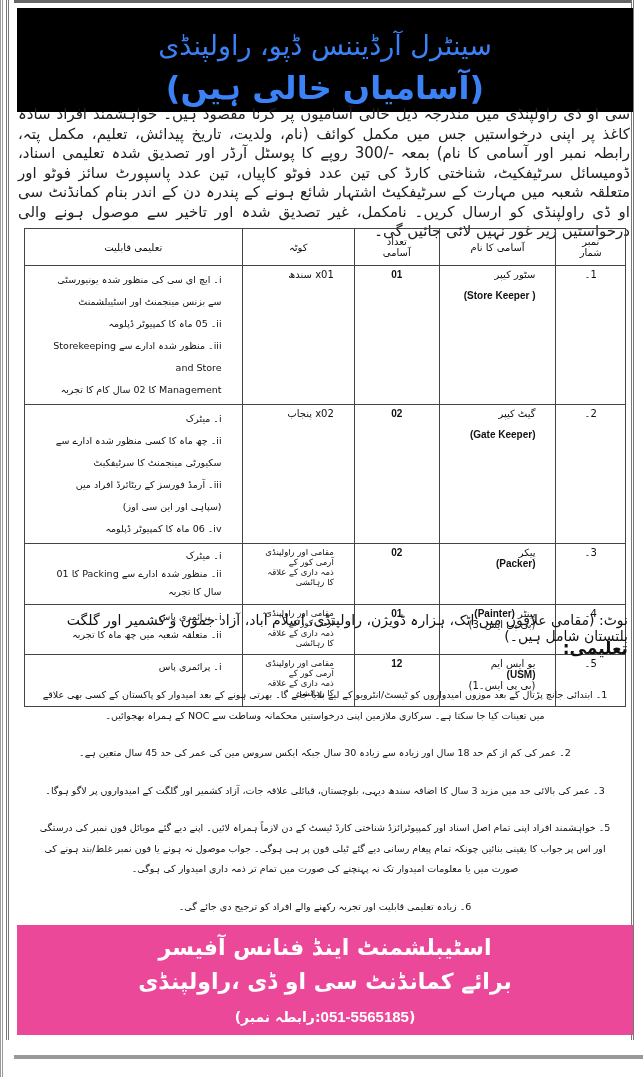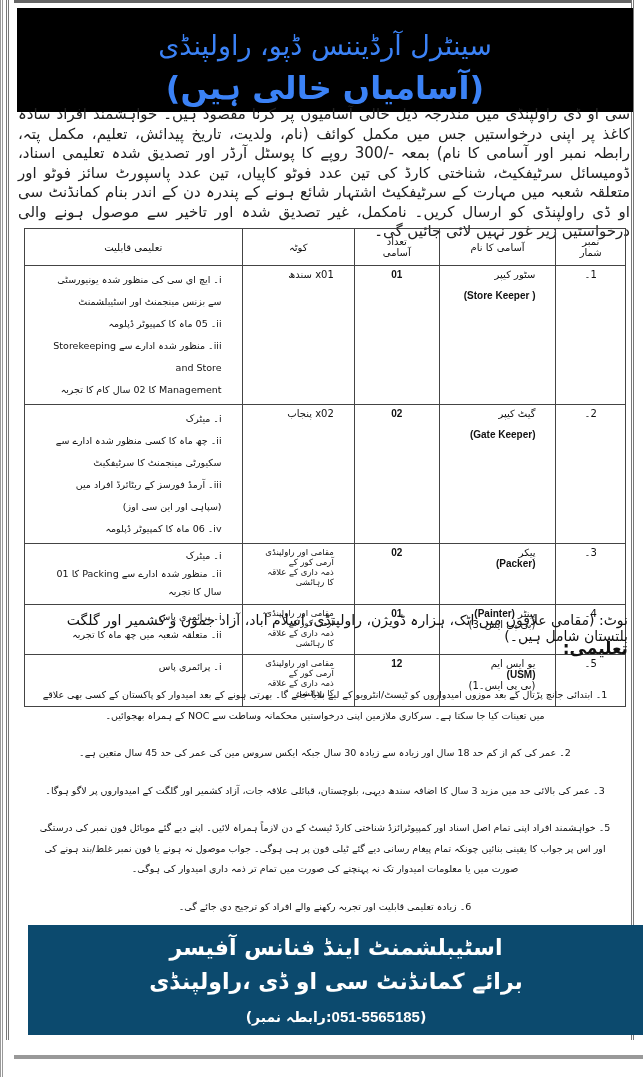--- a/index.html
+++ b/index.html
@@ -18,21 +18,21 @@
   .col-name{width:100px;}
   .col-qty{width:55px;text-align:center;}
   .col-quota{width:100px;}
   .col-qual{width:255px;}
   .en{direction:ltr;unicode-bidi:embed;font-family:"Liberation Sans",sans-serif;font-weight:bold;font-size:10px;}
   .qual-line{line-height:22px;font-size:9.5px;}
   .note{position:absolute;left:22px;top:612px;width:606px;direction:rtl;font-size:14px;}
   .instr-title{position:absolute;left:22px;top:638px;width:606px;direction:rtl;font-size:17px;font-weight:bold;}
   .instructions{position:absolute;left:22px;top:668px;width:606px;direction:rtl;font-size:9.5px;line-height:20.5px;}
   .instructions div{margin:17px;text-align:center;}
-  .footer{position:absolute;left:28px;top:925px;width:616px;height:110px;background:#0c4a6e;color:#fff;text-align:center;}
+  .footer{position:absolute;left:17px;top:925px;width:616px;height:110px;background:#ec4899;color:#fff;text-align:center;}
   .footer .f1{font-size:22px;font-weight:bold;line-height:34px;margin-top:6px;}
   .footer .f2{font-size:22px;font-weight:bold;line-height:34px;}
   .footer .f3{font-size:14px;line-height:28px;margin-top:4px;font-weight:bold;}
   .bottom-bar{position:absolute;left:14px;top:1055px;width:629px;height:4px;background:#999;}
 </style>
 </head>
 <body>
 
 <div class="outer-left"></div>
 <div class="top-line"></div>

